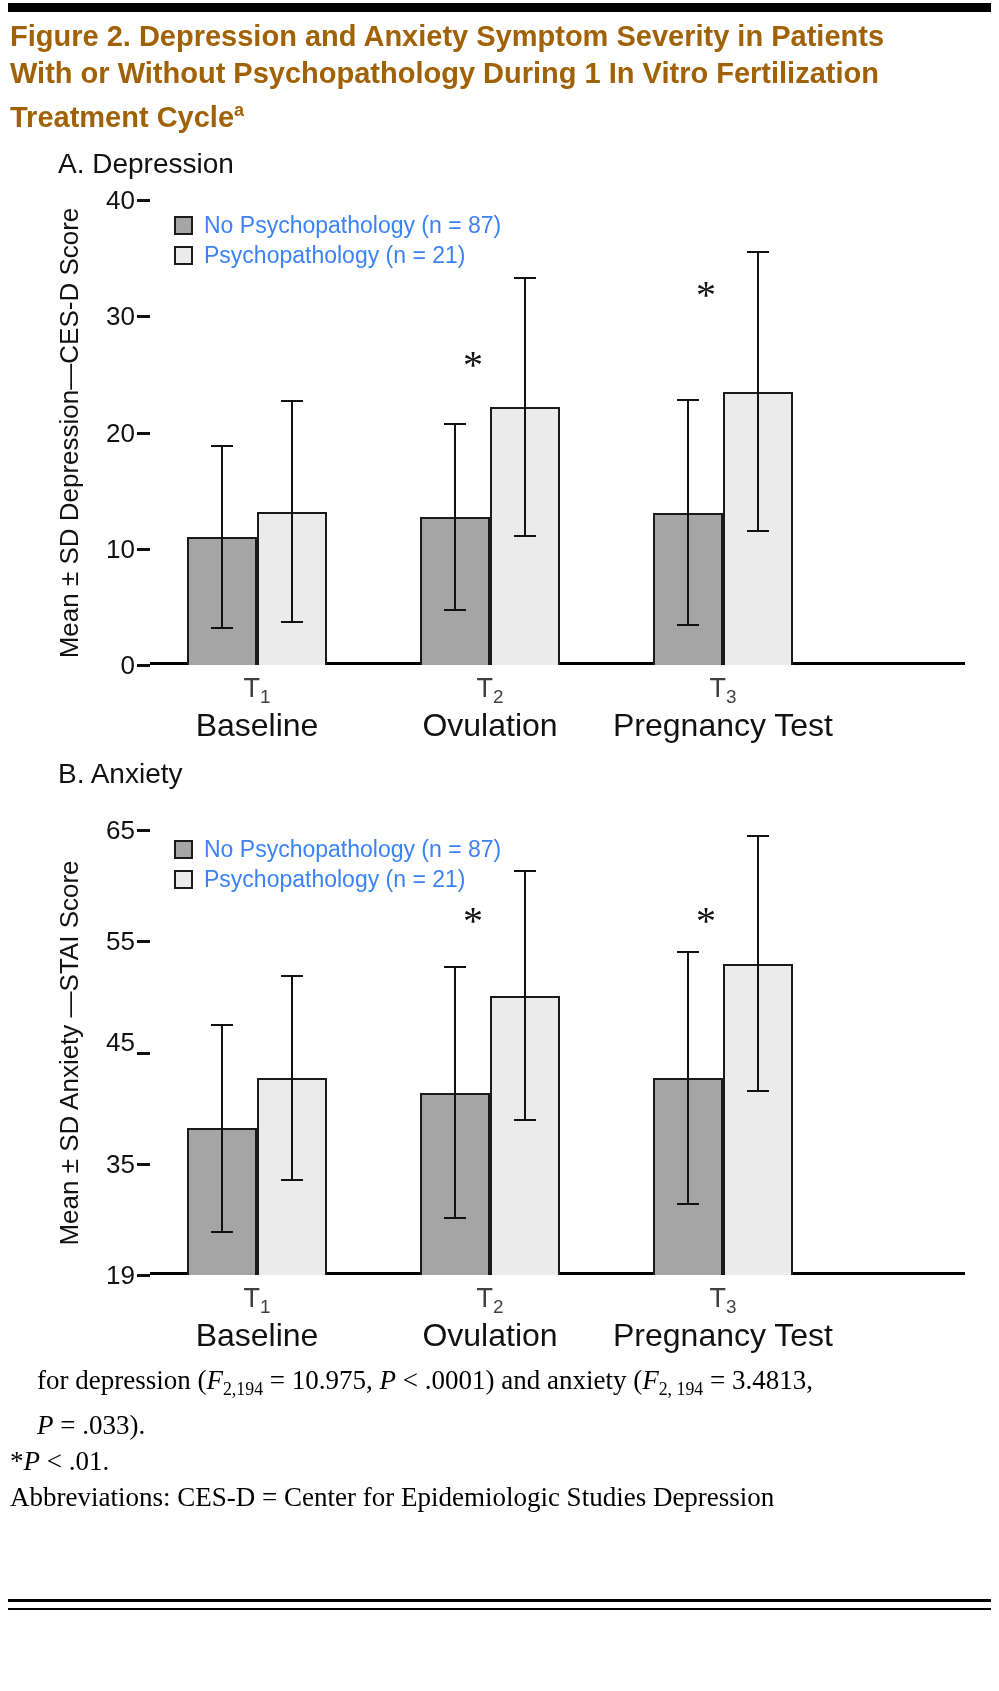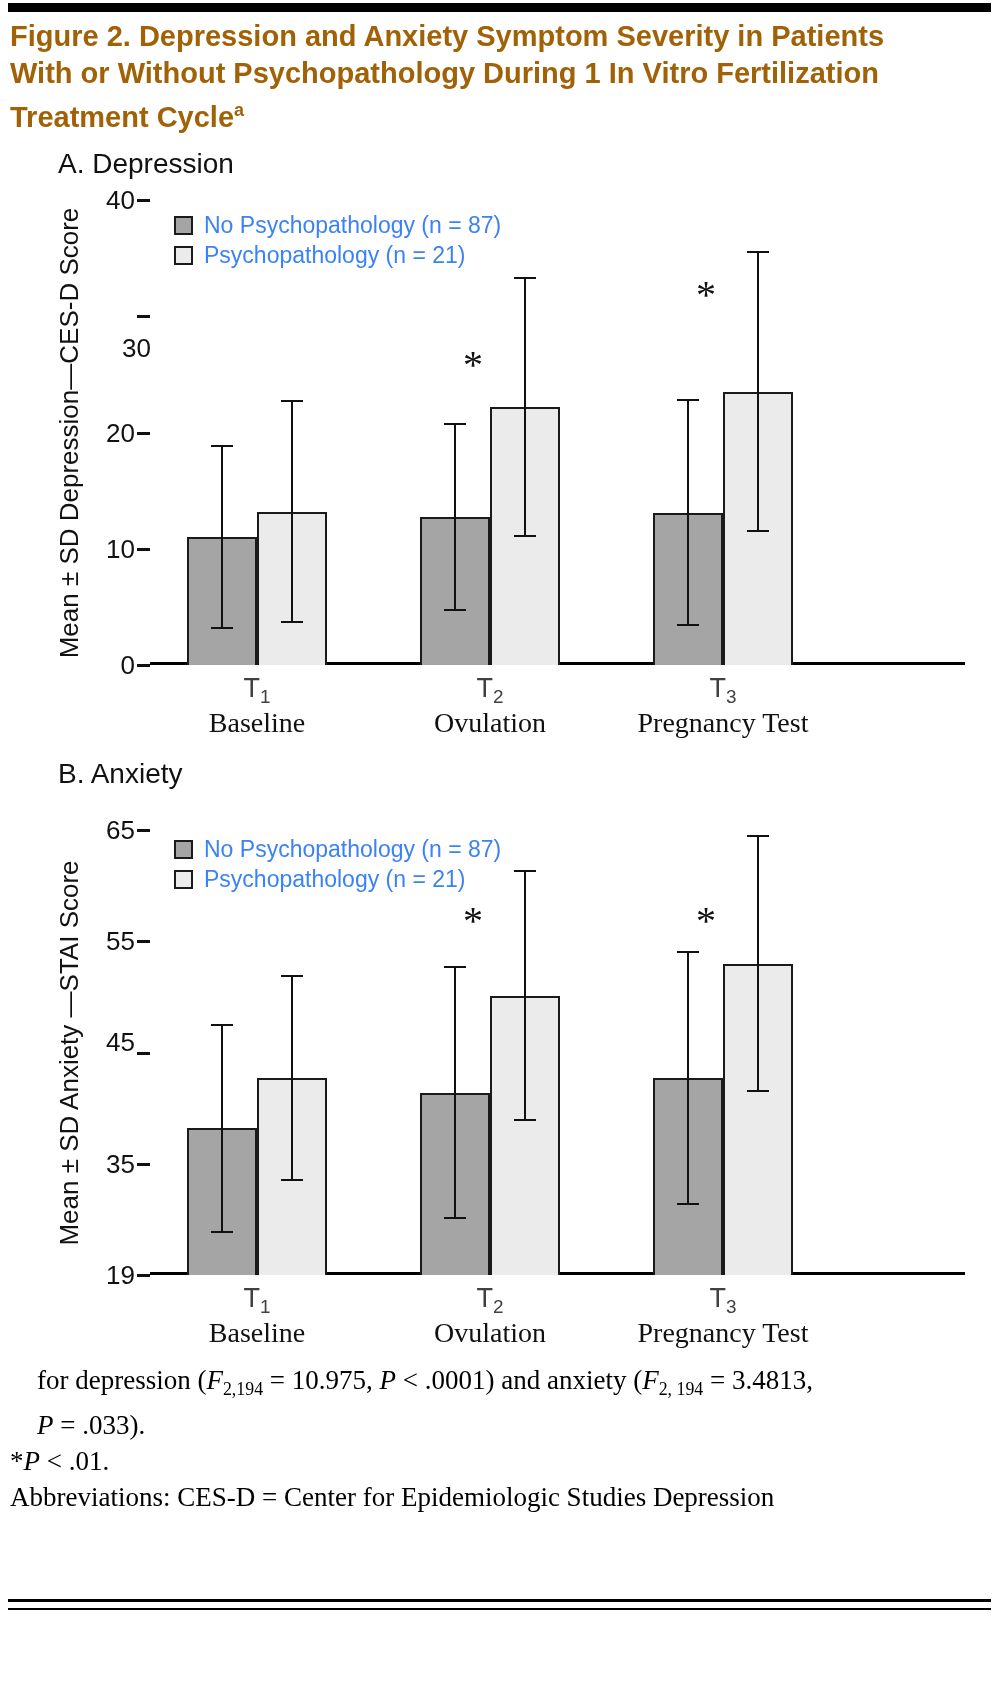--- a/index.html
+++ b/index.html
@@ -29,21 +29,21 @@
   .sig { position:absolute; width:26px; text-align:center; z-index:4; color:#111;
          font-family:"Liberation Serif", serif; font-size:40px; line-height:40px; }
 
   .legend { position:absolute; z-index:5; }
   .legend-row { display:flex; align-items:center; height:30px; }
   .swatch { width:19px; height:19px; border:2px solid #1b1b1b; margin-right:11px; flex:none; }
   .legend-text { font-size:23px; color:#3b82f6; white-space:nowrap; }
 
   .xcat1 { position:absolute; width:120px; text-align:center; font-size:27px; color:#404040; }
   .xcat1 sub { font-size:70%; }
-  .xcat2 { position:absolute; width:220px; text-align:center; font-size:28px; color:#111; white-space:nowrap;font-family:Liberation Serif, serif; }
+  .xcat2 { position:absolute; width:220px; text-align:center; font-size:32px; color:#111; white-space:nowrap; }
 
   .footnotes { position:absolute; left:10px; top:1362px; width:980px; color:#000;
                font-family:"Liberation Serif", serif; font-size:27px; line-height:36px; }
   .fn-line { white-space:nowrap; }
   .fn-indent { padding-left:27px; }
   .italic { font-style:italic; }
   .footnotes sub { font-size:66%; }
   .footnotes sup { font-size:62%; }
 
   .bottom-rule-1 { position:absolute; left:8px; top:1599px; width:983px; height:3px; background:#000; }
@@ -55,21 +55,21 @@
 <div class="page">
   <div class="top-rule"></div>
 
   <div class="title"><span>Figure 2. Depression and Anxiety Symptom Severity in Patients With or Without Psychopathology During 1 In Vitro Fertilization Treatment Cycle</span><sup>a</sup></div>
 
   <div class="panel" id="panel-0" style="top:148px;height:612px">
     <div class="panel-label">A. Depression</div>
   <div class="ylabel" style="width: 465px; left: -164.5px; top: 267.5px;">Mean ± SD Depression—CES-D Score</div>
       <div class="ytick-label" style="left: 75px; top: 37px;">40</div>
       <div class="ytick-mark" style="left: 137px; top: 51px;"></div>
-      <div class="ytick-label" style="left: 91px; top: 153.25px; margin-top: 32px;">30</div>
+      <div class="ytick-label" style="left: 75px; top: 153.25px;">30</div>
       <div class="ytick-mark" style="left: 137px; top: 167.25px;"></div>
       <div class="ytick-label" style="left: 75px; top: 269.5px; text-align: right;">20</div>
       <div class="ytick-mark" style="left: 137px; top: 283.5px;"></div>
       <div class="ytick-label" style="left: 75px; top: 385.75px;">10</div>
       <div class="ytick-mark" style="left: 137px; top: 399.75px;"></div>
       <div class="ytick-label" style="left: 75px; top: 502px;">0</div>
       <div class="ytick-mark" style="left: 137px; top: 516px;"></div>
       <div class="plot" style="left: 150px; top: 52px; width: 815px; height: 465px;">
         <div class="bar" style="left: 37px; width: 70px; top: 337.125px; height: 127.875px; background: rgb(165, 165, 165);"></div>
         <div class="err-line" style="left: 71px; top: 246.45px; height: 181.35px;"></div>

